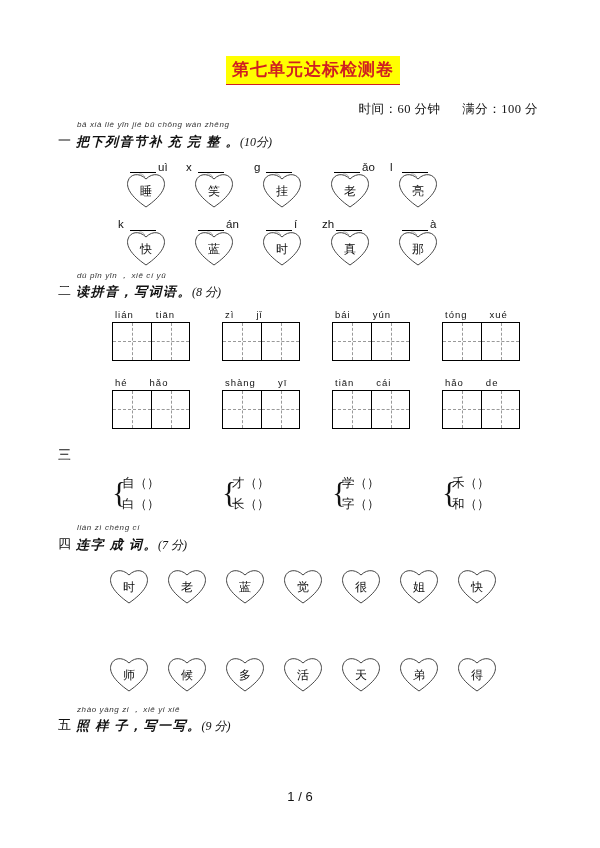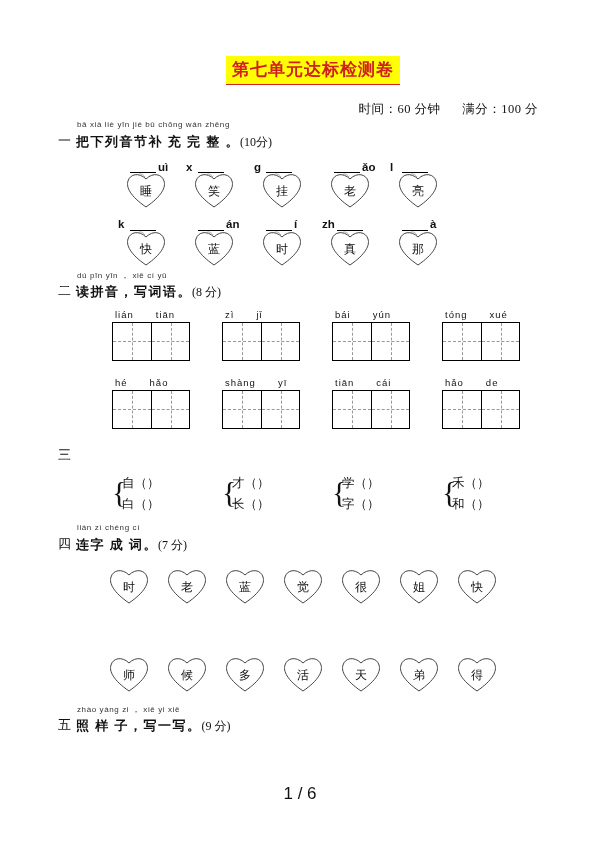--- a/index.html
+++ b/index.html
@@ -44,21 +44,21 @@
     margin-top:14px;
   }
   .sec-num {
     font-size:13px;
     color:#111;
     margin-right:5px;
     font-family:"Liberation Sans", sans-serif;
     position:relative;
     top:-1px;
   }
-  .sec-title-block { position:relative; }
+  .sec-title-block { position:relative;font-style:italic; }
   .sec-pinyin {
     position:absolute;
     top:-12px; left:1px;
     font-size:8px;
     color:#333;
     letter-spacing:0.6px;
     white-space:nowrap;
     font-family:"Liberation Sans", sans-serif;
   }
   .sec-title {
@@ -68,21 +68,21 @@
     white-space:nowrap;
   }
   .sec-score { font-weight:normal; font-size:12px; letter-spacing:0; }
 
   
   .row-frag {
     display:flex; padding-left:118px; margin-top:10px;
     gap:0;
   }
   .frag-cell { width:68px; text-align:left; font-size:11.5px; font-family:"Liberation Sans", sans-serif; }
-  .frag-cell .f { display:inline-block; min-width:10px;font-weight:bold; }
+  .frag-cell .f { display:inline-block; min-width:10px; }
   .frag-cell .blank { display:inline-block; width:26px; border-bottom:1px solid #000; height:10px; margin:0 2px; vertical-align:middle;}
   .row-heart { display:flex; padding-left:112px; margin-top:-3px; }
   .heart-cell { width:68px; display:flex; justify-content:center; }
 
   .heart {
     position:relative;
     width:44px; height:40px;
   }
   .heart svg { display:block; }
   .heart .ch {
@@ -138,21 +138,21 @@
   }
   .pair .ln .par { letter-spacing:10px; }
 
   
   .heart-row2 { display:flex; padding-left:100px; margin-top:12px; }
   .heart-cell2 { width:58px; display:flex; justify-content:center; }
 
   
   .footer {
     position:absolute; left:0; right:0; bottom:44px;
-    text-align:center; font-size:17px;
+    text-align:center; font-size:13px;
     font-family:"Liberation Sans", sans-serif;
   }
 </style>
 </head>
 <body>
 
 <div class="page">
 
   <div class="title-wrap">
     <span class="title">第七单元达标检测卷</span>

